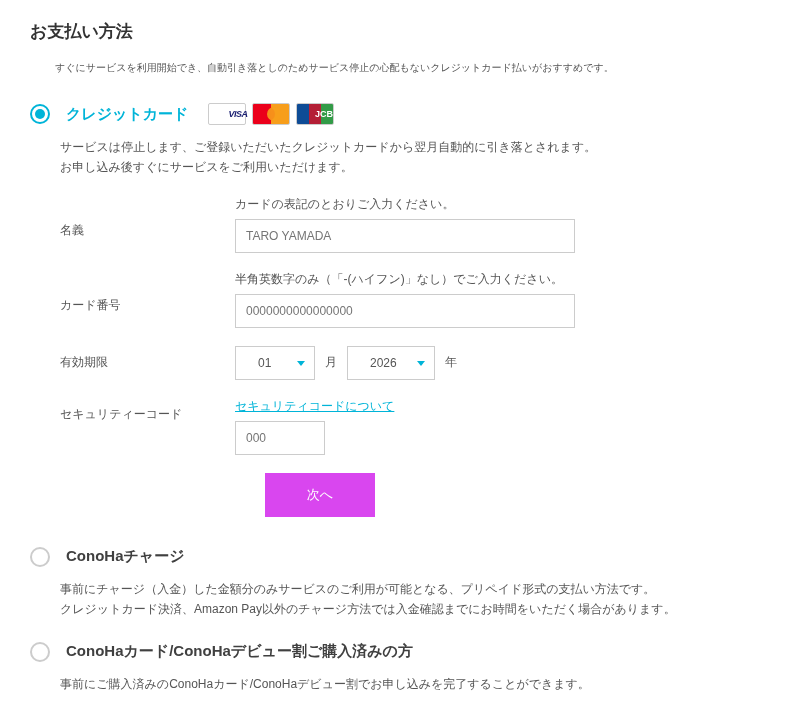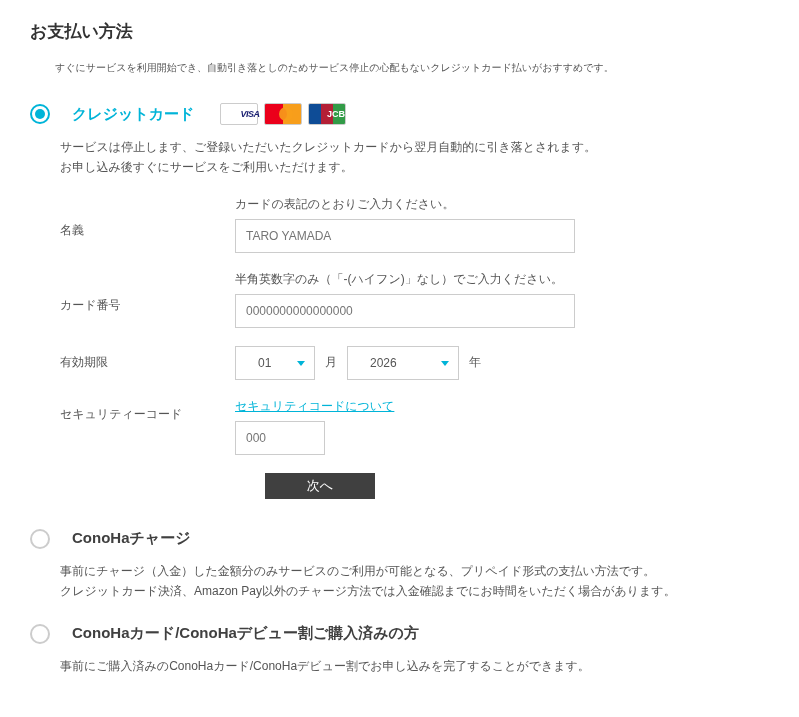--- a/index.html
+++ b/index.html
@@ -1,20 +1,20 @@
 <!DOCTYPE html>
 <html><head>
 <meta charset="utf-8">
 <style>
 * { box-sizing: border-box; margin: 0; padding: 0; }
 body { font-family: "Hiragino Kaku Gothic ProN", "メイリオ", Meiryo, sans-serif; font-size: 13px; color: #333; background: #fff; width: 799px; padding: 20px 30px; }
 .page-title { font-size: 17px; font-weight: bold; color: #333; margin-bottom: 18px; }
 .intro-text { font-size: 10px; color: #555; margin-bottom: 28px; margin-left: 25px; }
 .option { margin-bottom: 22px; }
-.option-header { display: flex; align-items: center; gap: 22px; margin-bottom: 12px; }
+.option-header { display: flex; align-items: center; gap: 16px; margin-bottom: 12px; }
 .radio { width: 20px; height: 20px; border: 2px solid #ccc; border-radius: 50%; display: inline-flex; align-items: center; justify-content: center; cursor: pointer; flex-shrink: 0; }
 .radio.selected { border-color: #00b4d8; }
 .radio.selected::after { content: ""; width: 10px; height: 10px; background: #00b4d8; border-radius: 50%; }
 .option-title { font-size: 15px; font-weight: bold; color: #404040; }
 .option-title.active { color: #00b4d8; }
 .card-logos { display: flex; gap: 6px; margin-left: 4px; }
 .logo { width: 38px; height: 22px; border: 1px solid #ccc; border-radius: 2px; display: flex; align-items: center; justify-content: center; font-size: 9px; font-weight: bold; background: #fff; }
 .logo.visa { color: #1a1f71; font-style: italic; letter-spacing: -0.5px; padding-left: 21px; }
 .logo.mc { background: linear-gradient(90deg, #eb001b 0 50%, #f79e1b 50% 100%); position: relative; }
 .logo.mc::before { content: ""; position: absolute; left: 8px; width: 14px; height: 14px; background: #eb001b; border-radius: 50%; opacity: 0.9; }
@@ -27,25 +27,25 @@
 .form-label.no-hint { padding-top: 8px; }
 .form-field { flex: 1; }
 .field-hint { font-size: 12px; color: #555; margin-bottom: 6px; }
 .field-link { font-size: 12px; color: #00b4d8; text-decoration: underline; cursor: pointer; display: inline-block; margin-bottom: 6px; }
 .text-input { width: 340px; height: 34px; border: 1px solid #ccc; padding: 0 10px; font-size: 12px; color: #8b5cf6; }
 .text-input.small { width: 90px; }
 .select { height: 34px; border: 1px solid #ccc; padding: 0 28px 0 22px; font-size: 12px; color: #555; background: #fff; appearance: none; position: relative; }
 .select-wrap { position: relative; display: inline-block; }
 .select-wrap::after { content: ""; position: absolute; right: 10px; top: 50%; margin-top: -2px; border-left: 4px solid transparent; border-right: 4px solid transparent; border-top: 5px solid #00b4d8; pointer-events: none; }
 .select.month { width: 80px; }
-.select.year { width: 112px; }
+.select.year { width: 88px; }
 .inline-group { display: flex; align-items: center; gap: 10px; }
 .inline-label { font-size: 12px; color: #555; }
 .submit-row { margin-left: 205px; margin-top: 12px; margin-bottom: 30px; }
-.submit-btn { background: #404040; color: #fff; border: none; width: 110px; height: 26px; font-size: 13px; cursor: pointer; }
+.submit-btn { background: #d946ef; color: #fff; border: none; width: 110px; height: 44px; font-size: 13px; cursor: pointer; }
 </style>
 </head>
 <body>
 
 <h1 class="page-title">お支払い方法</h1>
 <p class="intro-text">すぐにサービスを利用開始でき、自動引き落としのためサービス停止の心配もないクレジットカード払いがおすすめです。</p>
 
 <div class="option">
   <div class="option-header">
     <span class="radio selected"></span>

